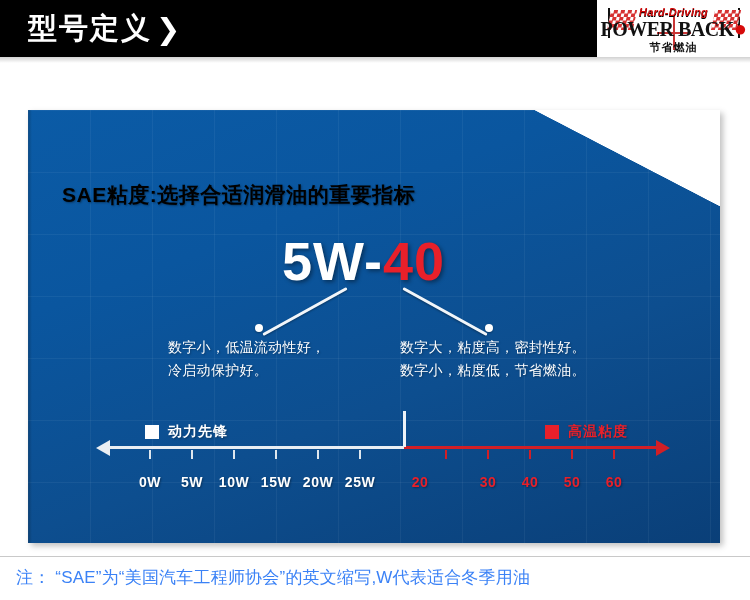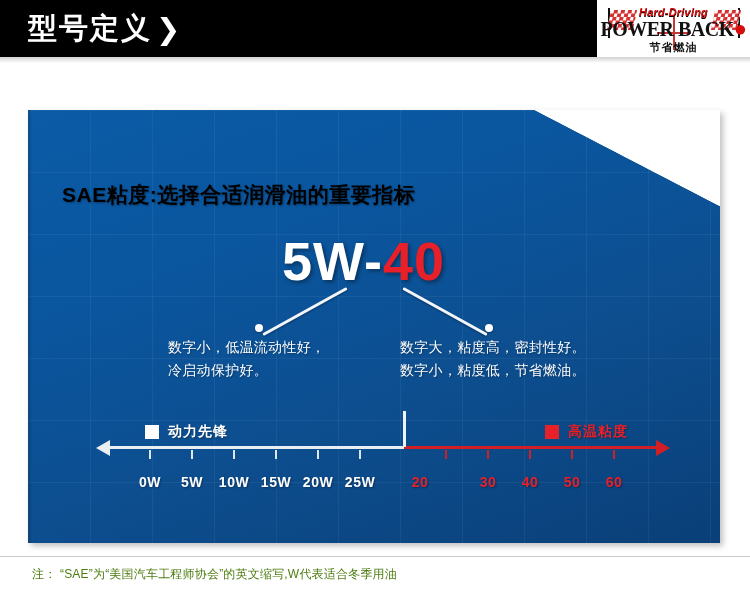--- a/index.html
+++ b/index.html
@@ -310,23 +310,23 @@
 
   
   .footer-rule {
     position: absolute;
     left: 0; top: 556px;
     width: 750px; height: 1px;
     background: #c9c9c9;
   }
   .footer-note {
     position: absolute;
-    left: 32px; top: 566px;
-    font-size: 12px;
-    color: #4d7c0f;
+    left: 16px; top: 566px;
+    font-size: 17px;
+    color: #3b82f6;
     letter-spacing: .2px;
     white-space: nowrap;
   }
 </style>
 </head>
 <body>
 
 <div class="header">
   <div class="header-title">型号定义</div>
   <div class="header-chevron">❯</div>

